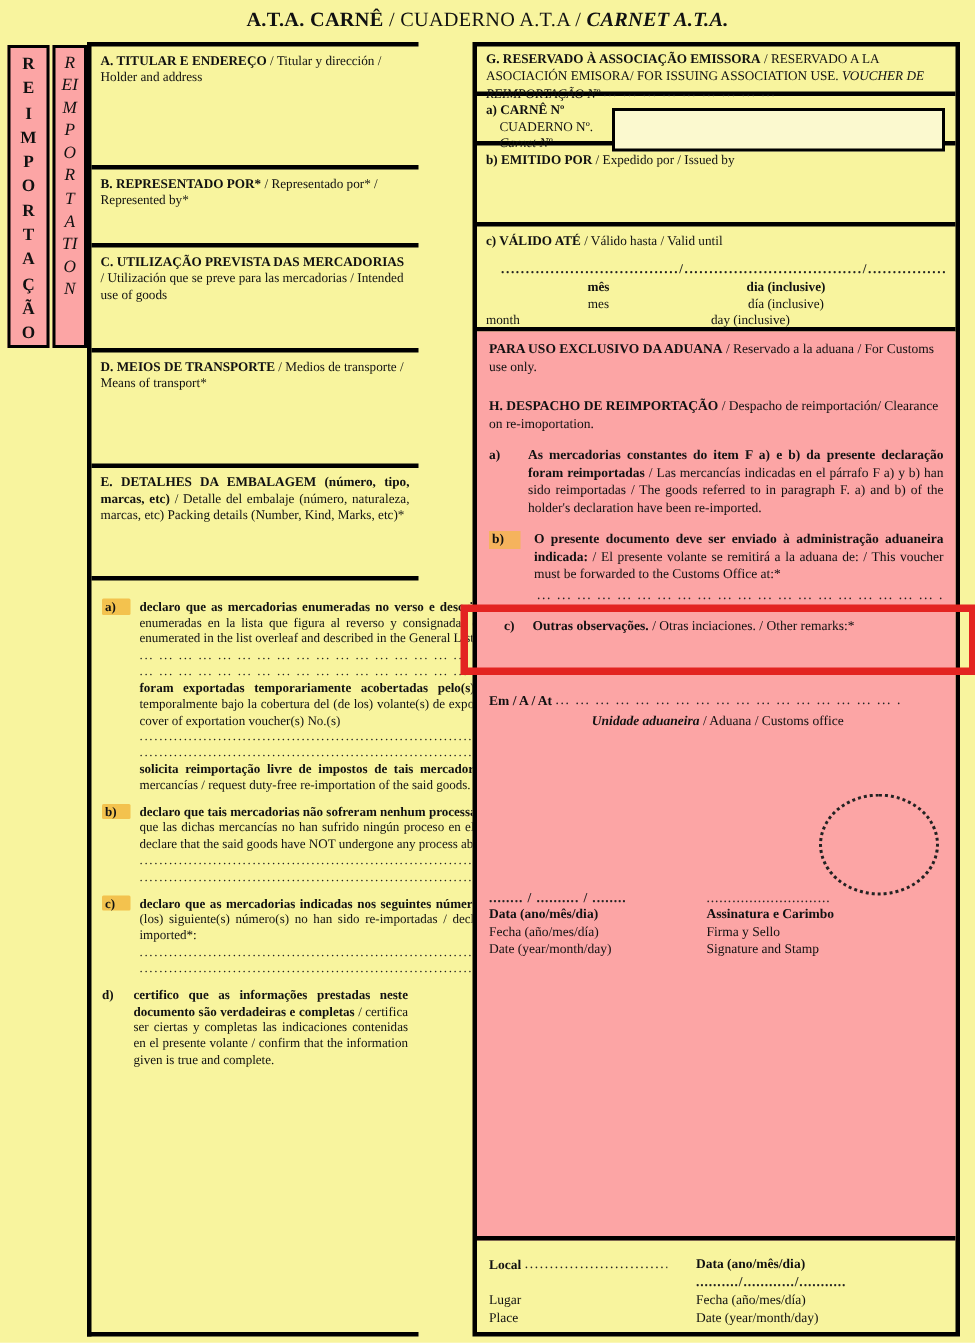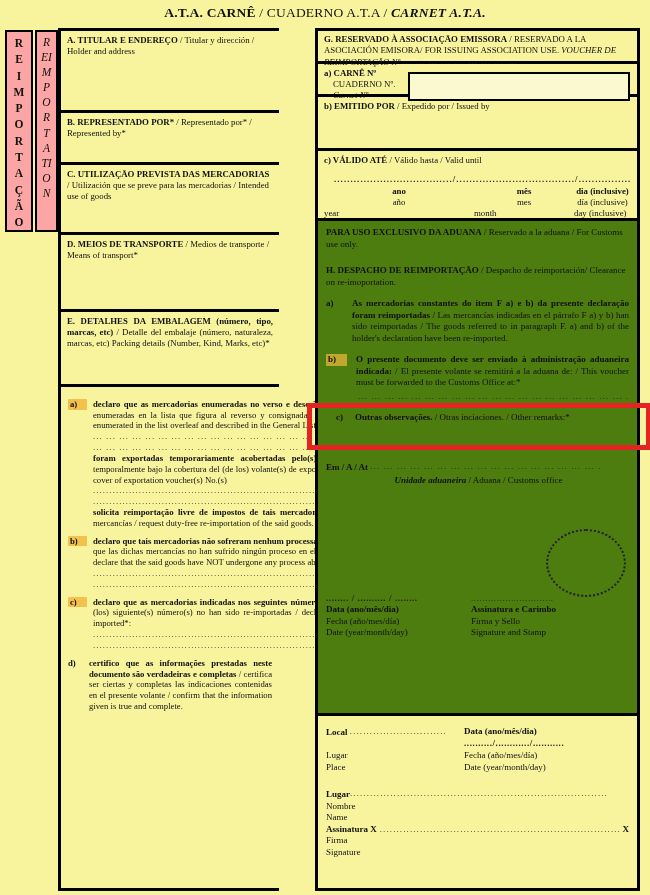--- a/index.html
+++ b/index.html
@@ -26,21 +26,21 @@
   .col{position:absolute;top:28px;box-sizing:border-box;border:3px solid #000;background:#f8f49e;}
   .col-left{left:58px;width:221px;height:863px;border-right:none;}
   .col-right{left:315px;width:325px;height:863px;}
   .cell{box-sizing:border-box;border-bottom:3px solid #000;padding:4px 6px;font-size:8.8px;line-height:11px;position:relative;}
   .cell.last{border-bottom:none;}
   
   .h-a{height:82px}.h-b{height:52px}.h-c{height:70px}.h-d{height:77px}.h-e{height:75px}
   .h-f{height:501px;font-size:8.7px;line-height:10.7px;padding:5px 7px;}
   
   .h-g{height:33px;padding:3px 6px}.h-carne{height:33px}.h-bb{height:54px}.h-cc{height:70px}
-  .h-aduana{height:495px;background:#4d7c0f;font-size:9px;line-height:11.5px;padding:6px 8px;}
+  .h-aduana{height:606px;background:#fca5a5;font-size:9px;line-height:11.5px;padding:6px 8px;}
   .h-local{height:158px;padding:10px 8px;font-size:9px;line-height:11.5px;}
   .p{margin:0;}
   .just{text-align:justify;}
   
   .dotrow{height:11px;overflow:hidden;white-space:nowrap;letter-spacing:1.1px;color:#222;}
   .idots{display:inline-block;overflow:hidden;white-space:nowrap;height:10px;letter-spacing:1.1px;vertical-align:-1px;color:#222;}
   
   .fitem{display:flex;gap:6px;margin-top:7px;}
   .fm{min-width:15px;font-weight:700;align-self:flex-start;}
   .fm.hl{background:rgba(242,185,63,.85);padding:0 2px;border-radius:1px;}
@@ -166,25 +166,20 @@
 
     <div class="cell h-bb">
       <p class="p"><span class="b">b) EMITIDO POR</span><span> / Expedido por / Issued by</span></p>
     </div>
 
     <div class="cell h-cc">
       <p class="p"><span class="b">c) VÁLIDO ATÉ</span><span> / Válido hasta / Valid until</span></p>
       <div class="dotrow vline">..................................../..................................../....................................</div>
       <div class="vcols">
         <div>
-          <div class="b">ano</div>
-          <div>año</div>
-          <div>year</div>
-        </div>
-        <div>
           <div class="b">mês</div>
           <div>mes</div>
           <div>month</div>
         </div>
         <div>
           <div class="b">dia (inclusive)</div>
           <div>día (inclusive)</div>
           <div>day (inclusive)</div>
         </div>
       </div>

